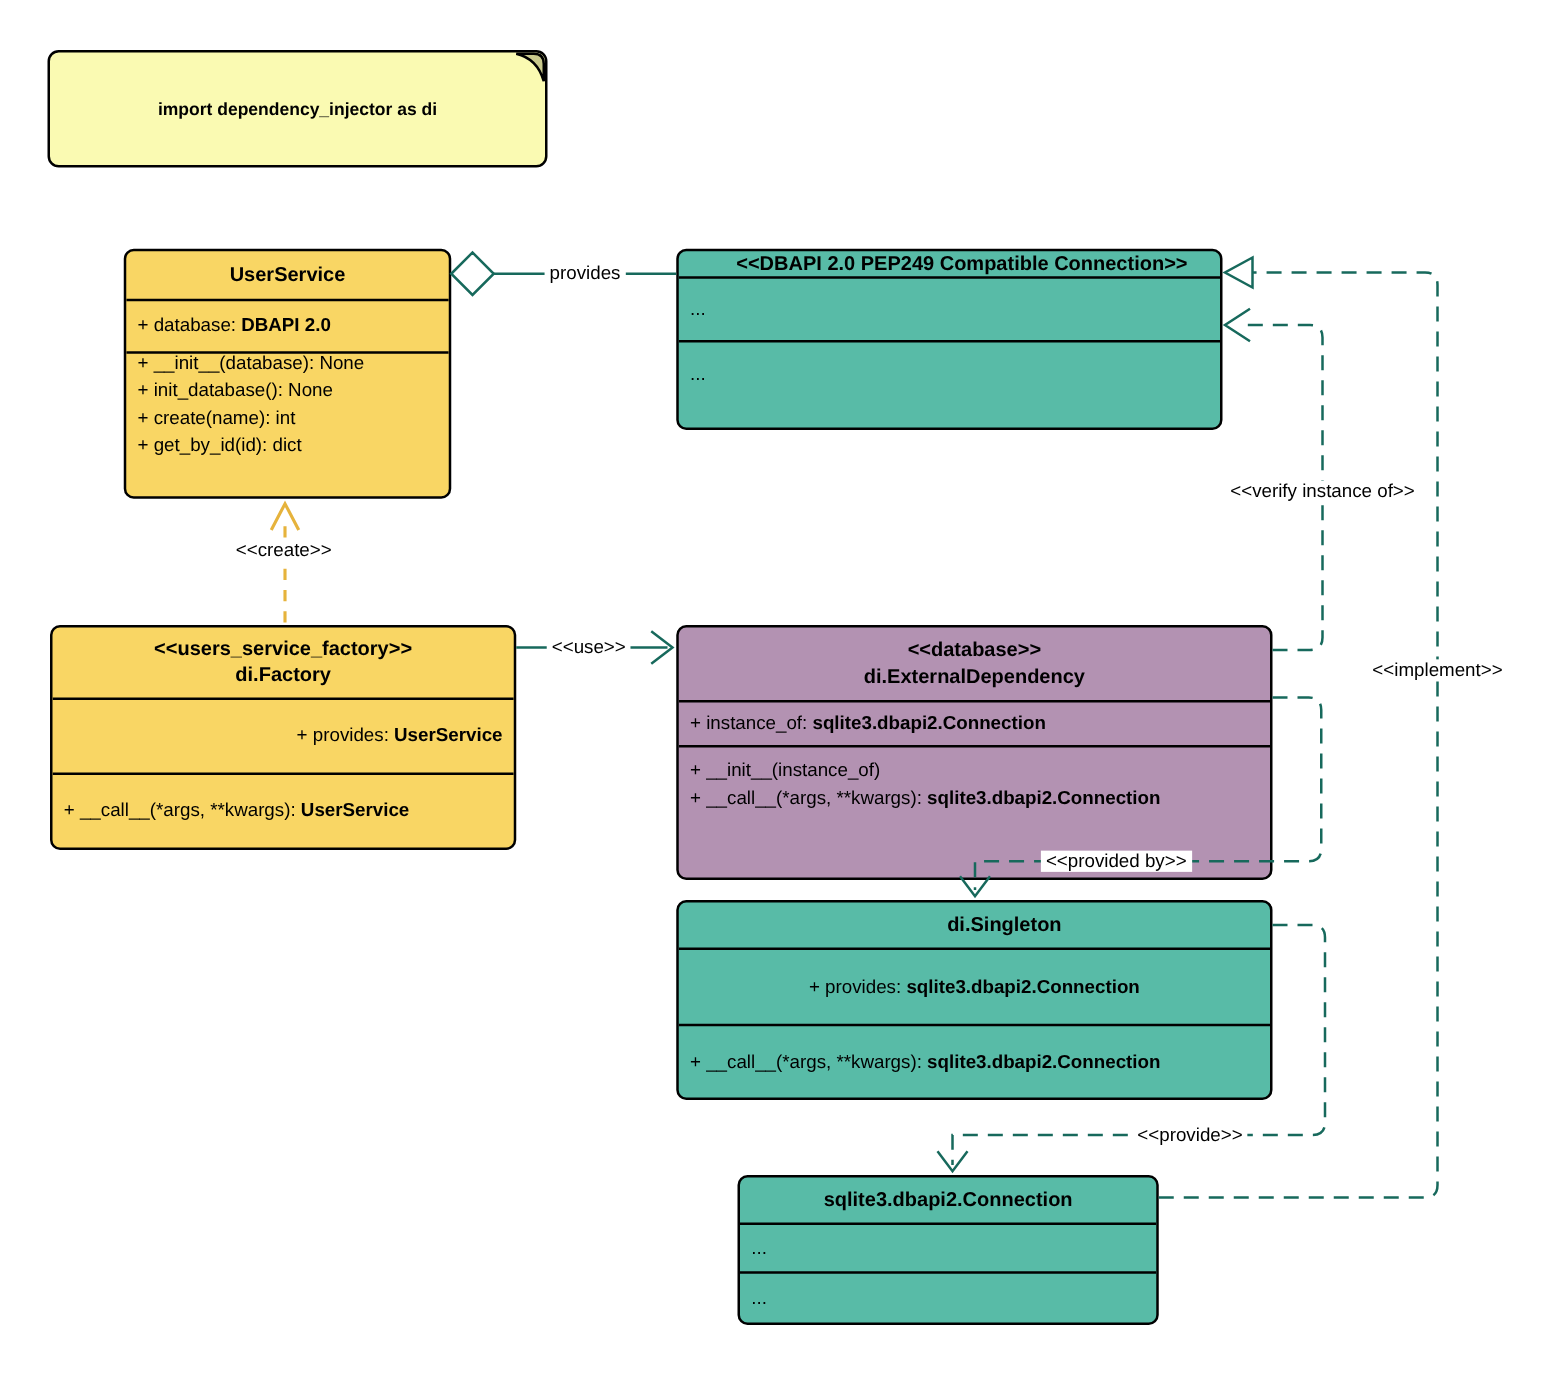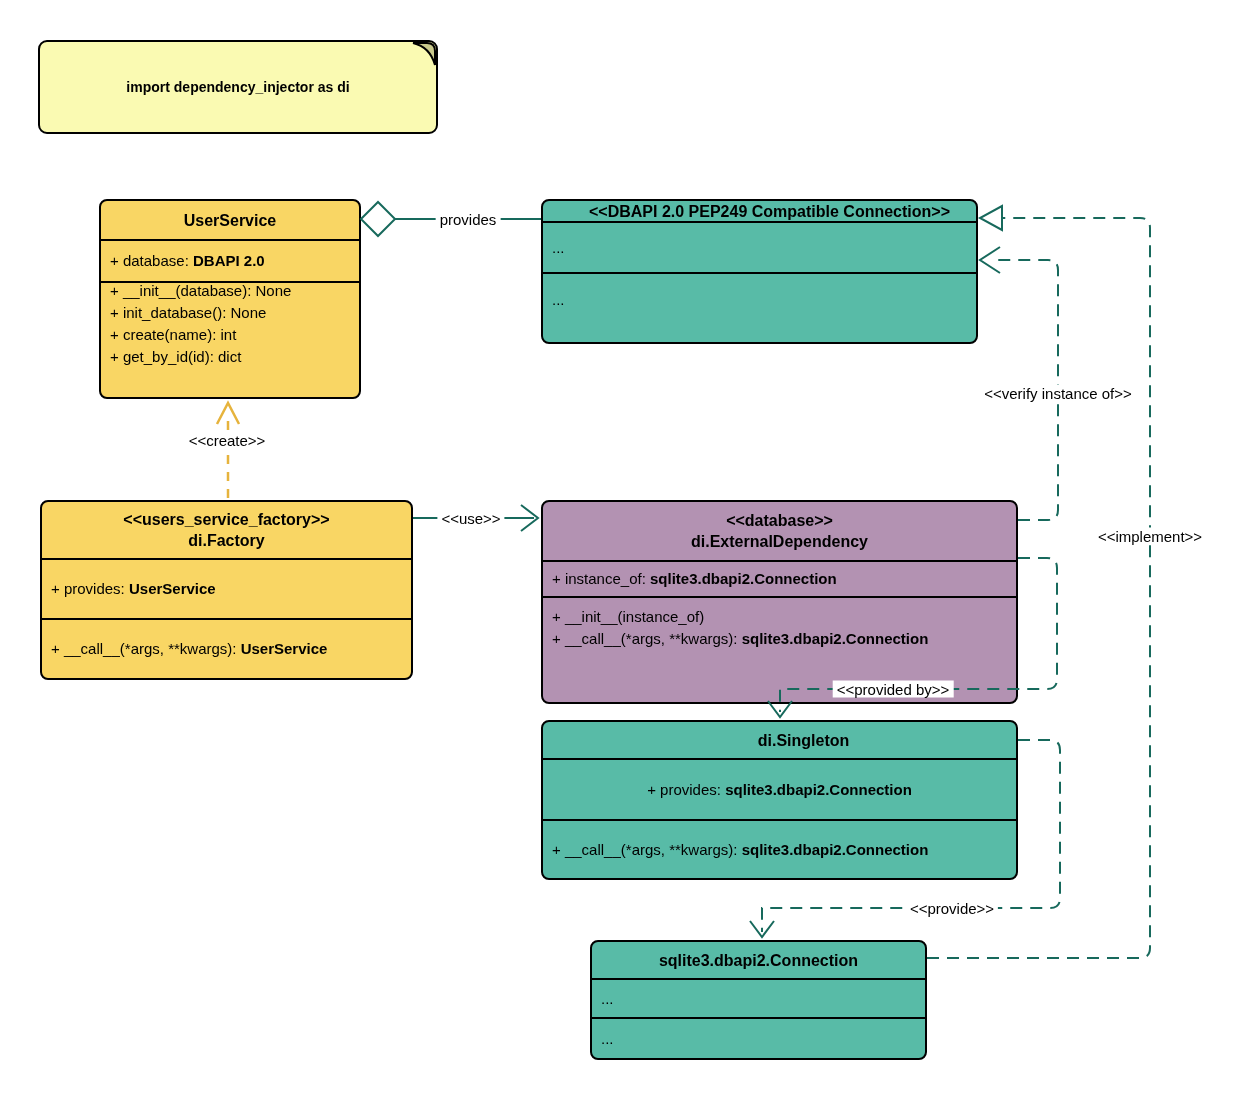--- a/index.html
+++ b/index.html
@@ -87,21 +87,21 @@
     <div class="comp members" style="height:54px;">
       <div>...</div>
     </div>
   </div>
 
   <div class="cls fill-yellow" style="left:40px;top:500px;width:373px;height:180px;">
     <div class="comp title" style="height:56px;">
       <span>&lt;&lt;users_service_factory&gt;&gt;</span>
       <span>di.Factory</span>
     </div>
-    <div class="comp members" style="height:60px;">
+    <div class="comp members" style="height:60px;text-align:right;">
       <div><span>+ provides: </span><b>UserService</b></div>
     </div>
     <div class="comp members" style="height:60px;">
       <div><span>+ __call__(*args, **kwargs): </span><b>UserService</b></div>
     </div>
   </div>
 
   <div class="cls fill-purple" style="left:541px;top:500px;width:477px;height:204px;">
     <div class="comp title" style="height:58px;">
       <span>&lt;&lt;database&gt;&gt;</span>

